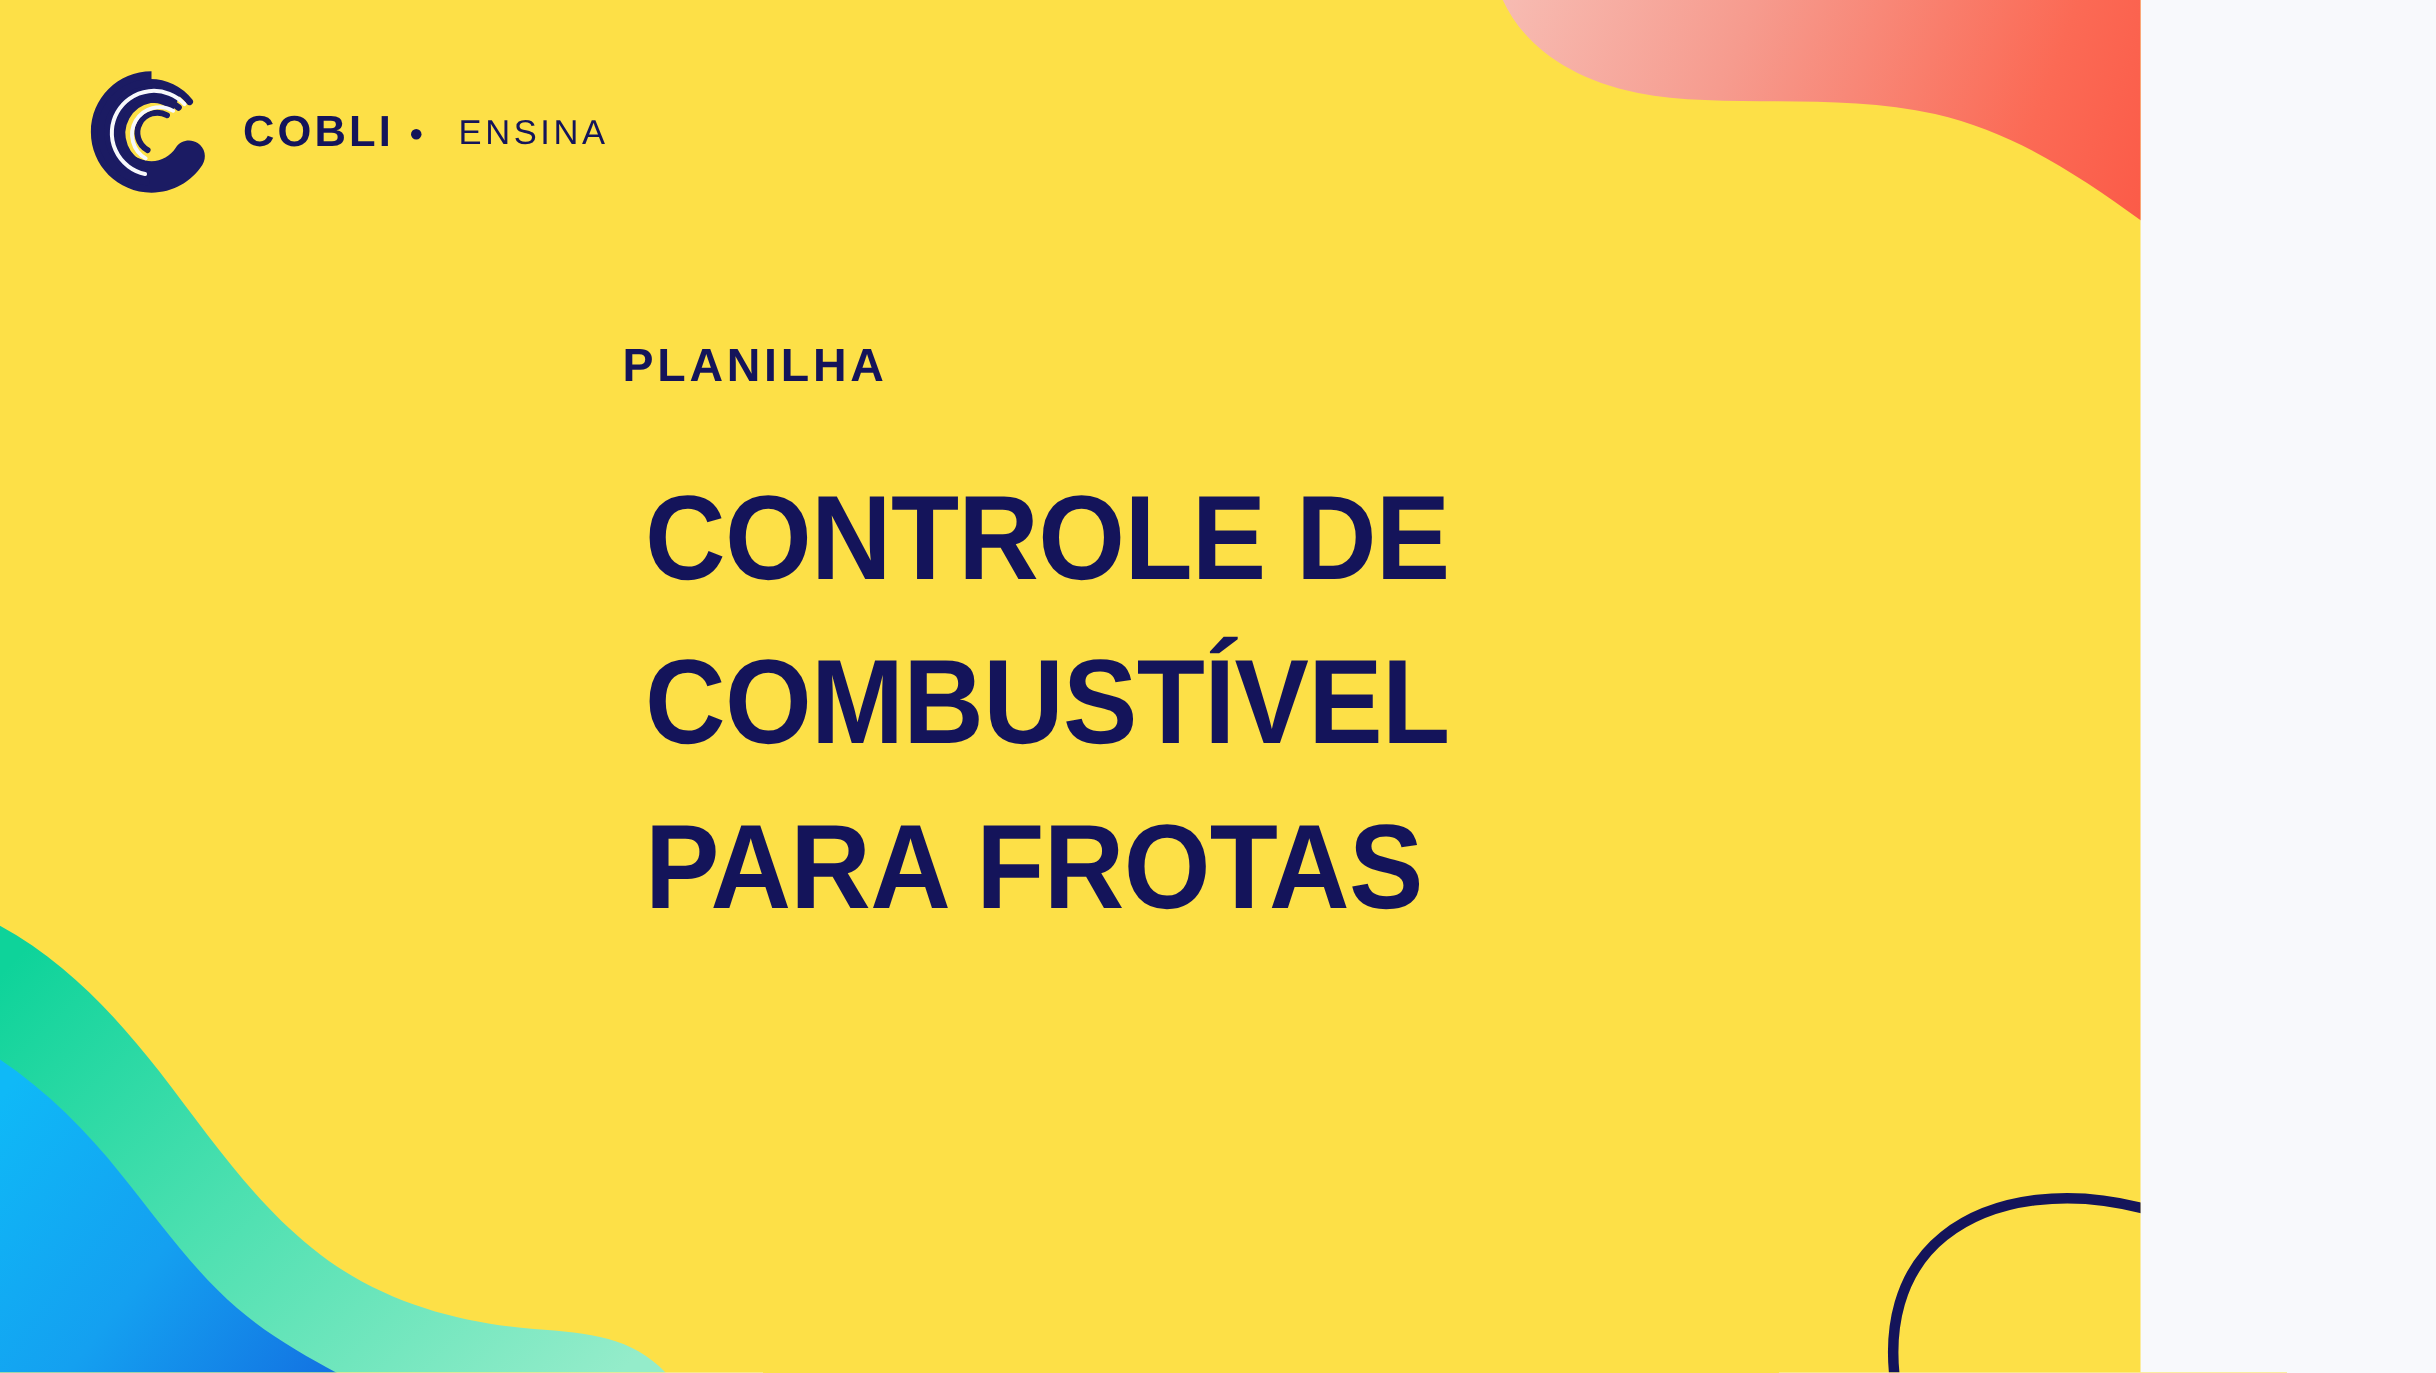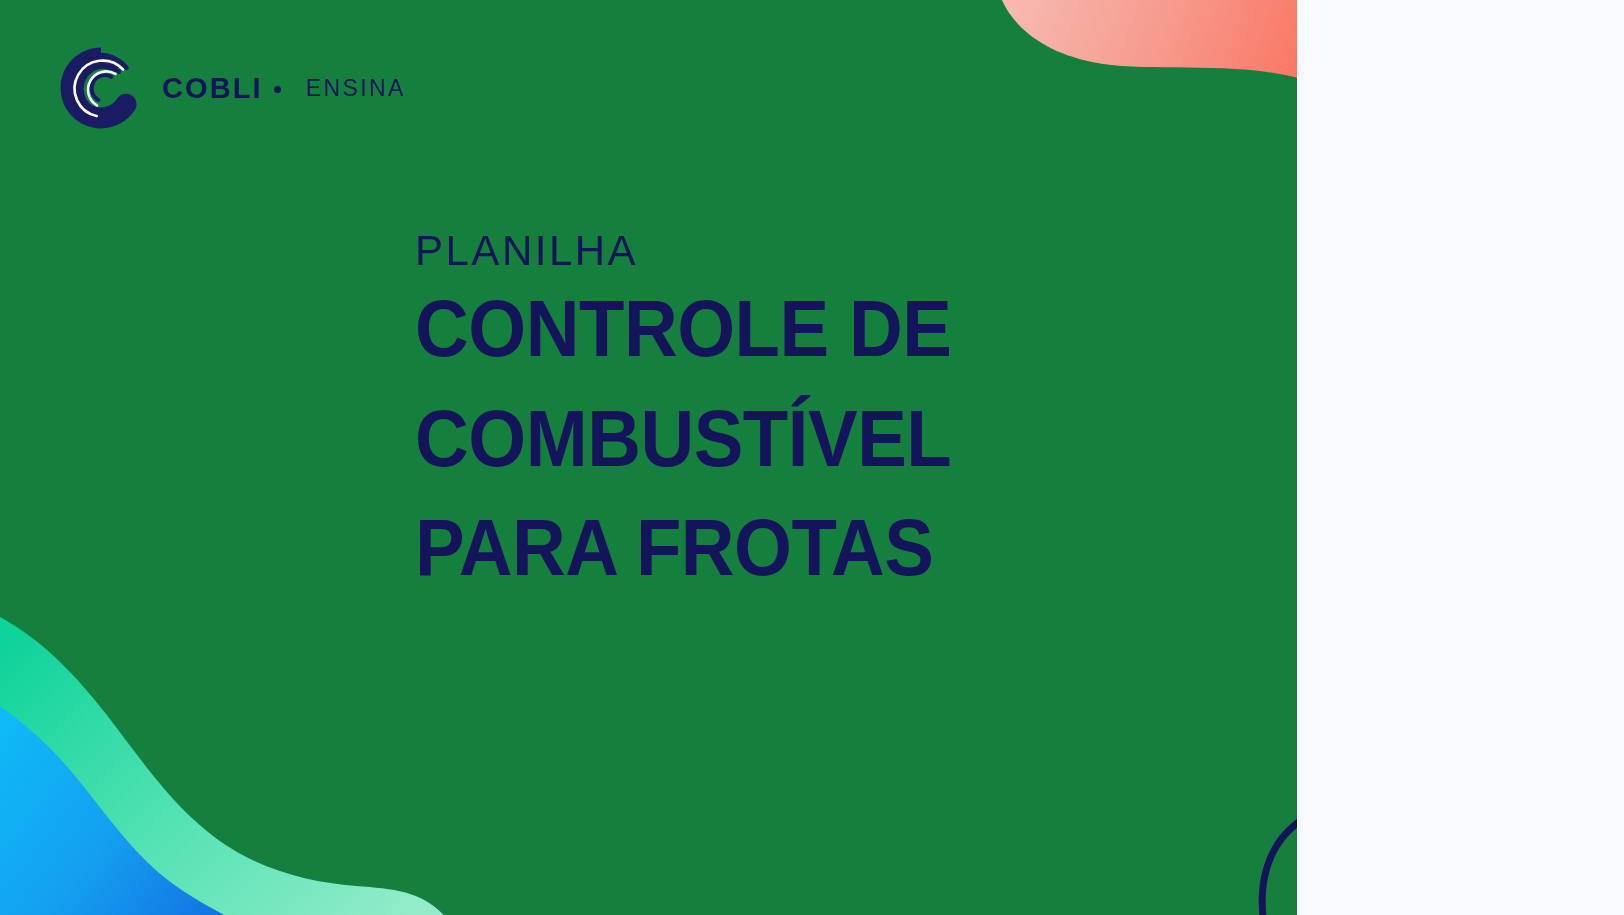--- a/index.html
+++ b/index.html
@@ -12,23 +12,23 @@
 
   body {
     background: #f8f9fc;
     font-family: "Liberation Sans", sans-serif;
     position: relative;
   }
 
   #cover {
     position: absolute;
     inset: 0;
-    width: 1297px;
+    width: 1427px;
     height: 915px;
-    background: #15803d;
+    background: #fde047;
     overflow: hidden;
   }
 
   
   .deco-layer {
     position: absolute;
     inset: 0;
     width: 1624px;
     height: 915px;
     pointer-events: none;
@@ -88,34 +88,36 @@
 
   
   .headline-block {
     position: absolute;
     left: 415px;
     top: 227px;
     z-index: 5;
   }
 
   .eyebrow {
-    font-size: 42px;
-    font-weight: 400;
+    font-size: 31px;
+    font-weight: 700;
     letter-spacing: 2.5px;
     color: #14145a;
     line-height: 1.12;
+    margin-bottom: 42px;
   }
 
   .headline {
     color: #14145a;
     font-size: 80px;
     font-weight: bold;
     line-height: 1.37;
     letter-spacing: -0.5px;
     text-transform: uppercase;
+    margin-left: 15px;
   }
 
   .headline-line {
     display: block;
     white-space: nowrap;
     transform: scaleX(0.93);
     transform-origin: left center;
   }
 </style>
 </head>

